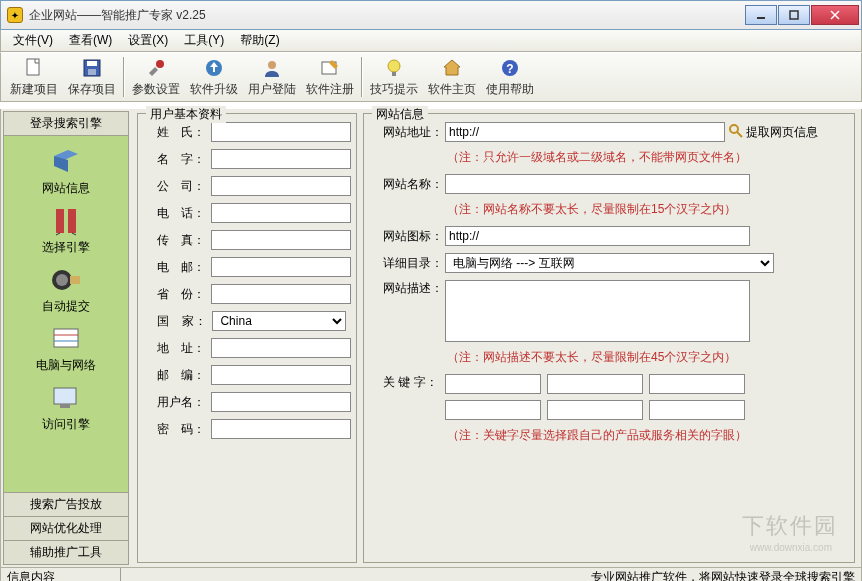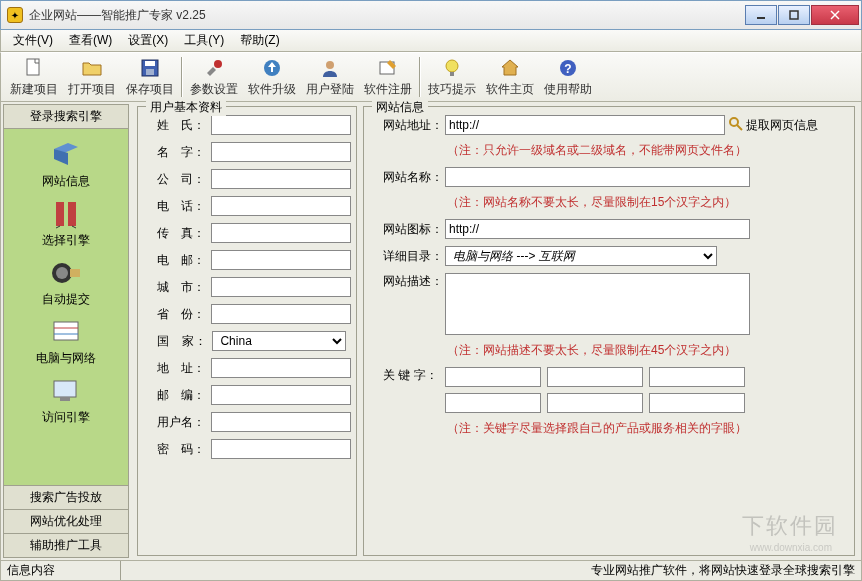--- a/index.html
+++ b/index.html
@@ -20,21 +20,21 @@
 .menu-item { padding: 2px 8px; cursor: pointer; }
 
 
 .toolbar { height: 50px; background: linear-gradient(#fafaf8, #ecece4); border: 1px solid #b0b0a0; border-top: 1px solid #fff; display: flex; align-items: center; padding: 0 4px; }
 .tool-btn { width: 58px; height: 46px; display: flex; flex-direction: column; align-items: center; justify-content: center; cursor: pointer; border: 1px solid transparent; }
 .tool-icon { width: 22px; height: 22px; display: flex; align-items: center; justify-content: center; margin-bottom: 2px; }
 .tool-label { font-size: 12px; color: #333; }
 .tool-sep { width: 2px; height: 40px; border-left: 1px solid #a0a090; border-right: 1px solid #fff; margin: 0 2px; }
 
 
-.main { display: flex; height: 459px; border: 1px solid #b0b0a0; border-top: none; background: #22c55e; }
+.main { display: flex; height: 459px; border: 1px solid #b0b0a0; border-top: none; background: #22c55e; margin-top: 7px; }
 
 
 .sidebar { width: 130px; background: #ecece4; padding: 2px; display: flex; flex-direction: column; }
 .side-header { background: #e0e0d0; border: 1px solid #a0a090; text-align: center; padding: 3px 0; font-size: 12px; cursor: pointer; }
 .side-panel { flex: 1; background: #b8d888; border: 1px solid #a0a090; border-top: none; display: flex; flex-direction: column; align-items: center; padding: 8px 0; gap: 4px; }
 .side-item { display: flex; flex-direction: column; align-items: center; cursor: pointer; padding: 2px 0; }
 .side-icon { width: 32px; height: 32px; display: flex; align-items: center; justify-content: center; }
 .side-label { font-size: 12px; margin-top: 2px; }
 .side-footer { display: flex; flex-direction: column; }
 .side-footer .side-header { border-top: none; }
@@ -48,21 +48,21 @@
 .left-group { width: 220px; }
 .right-group { flex: 1; }
 
 .row { display: flex; align-items: center; margin-bottom: 7px; }
 .row-label { width: 52px; text-align: justify; text-align-last: justify; margin-right: 6px; white-space: nowrap; font-size: 12px; }
 .row-label2 { width: 58px; margin-right: 4px; white-space: nowrap; font-size: 12px; }
 .row input[type=text], .row select, .row textarea { border: 1px solid #888; background: #fff; height: 20px; padding: 1px 3px; font-size: 12px; }
 .left-group input[type=text], .left-group select { width: 140px; }
 .right-group .url-input { width: 280px; }
 .right-group .name-input { width: 305px; }
-.right-group select { width: 272px; font-style: italic; }
+.right-group select { width: 329px; }
 .right-group textarea { width: 305px; height: 62px; resize: none; }
 .note { color: #c03030; font-size: 12px; margin: 2px 0 8px 64px; }
 .key-grid { display: flex; flex-wrap: wrap; gap: 6px; width: 305px; }
 .key-grid input { width: 96px; }
 .fetch-btn { display: inline-flex; align-items: flex-start; gap: 3px; margin-left: 4px; cursor: pointer; }
 .mag-icon { width: 14px; height: 14px; }
 
 
 .statusbar { height: 20px; border: 1px solid #b0b0a0; border-top: none; background: #ecece4; display: flex; align-items: center; }
 .status-cell { padding: 0 6px; border-right: 1px solid #a0a090; height: 100%; display: flex; align-items: center; }
@@ -112,28 +112,20 @@
         <svg width="22" height="22">
           <rect x="4" y="2" width="12" height="16" fill="#fff" stroke="#666"></rect>
           <polyline points="12,2 12,6 16,6" fill="none" stroke="#666"></polyline>
         </svg>
       </div>
       <div class="tool-label">新建项目</div>
     </div>
   <div class="tool-btn">
       <div class="tool-icon">
         <svg width="22" height="22">
-          <path d="M2 6h6l2 2h10v10H2z" fill="#f0d068" stroke="#a07020"></path>
-        </svg>
-      </div>
-      <div class="tool-label">打开项目</div>
-    </div>
-  <div class="tool-btn">
-      <div class="tool-icon">
-        <svg width="22" height="22">
           <rect x="3" y="3" width="16" height="16" fill="#4060b0" stroke="#203060"></rect>
           <rect x="6" y="4" width="10" height="5" fill="#fff"></rect>
           <rect x="7" y="12" width="8" height="6" fill="#a0b0d0"></rect>
         </svg>
       </div>
       <div class="tool-label">保存项目</div>
     </div>
   <div class="tool-sep"></div>
   <div class="tool-btn">
       <div class="tool-icon">
@@ -280,24 +272,20 @@
       <div class="row">
           <span class="row-label">电　话：</span>
           <input type="text" value="" style="">
         </div>
       <div class="row">
           <span class="row-label">传　真：</span>
           <input type="text" value="" style="">
         </div>
       <div class="row">
           <span class="row-label">电　邮：</span>
-          <input type="text" value="" style="">
-        </div>
-      <div class="row">
-          <span class="row-label">城　市：</span>
           <input type="text" value="" style="">
         </div>
       <div class="row">
           <span class="row-label">省　份：</span>
           <input type="text" value="" style="">
         </div>
       <div class="row">
           <span class="row-label">国　家：</span>
           <select><option>China</option></select>
         </div>

